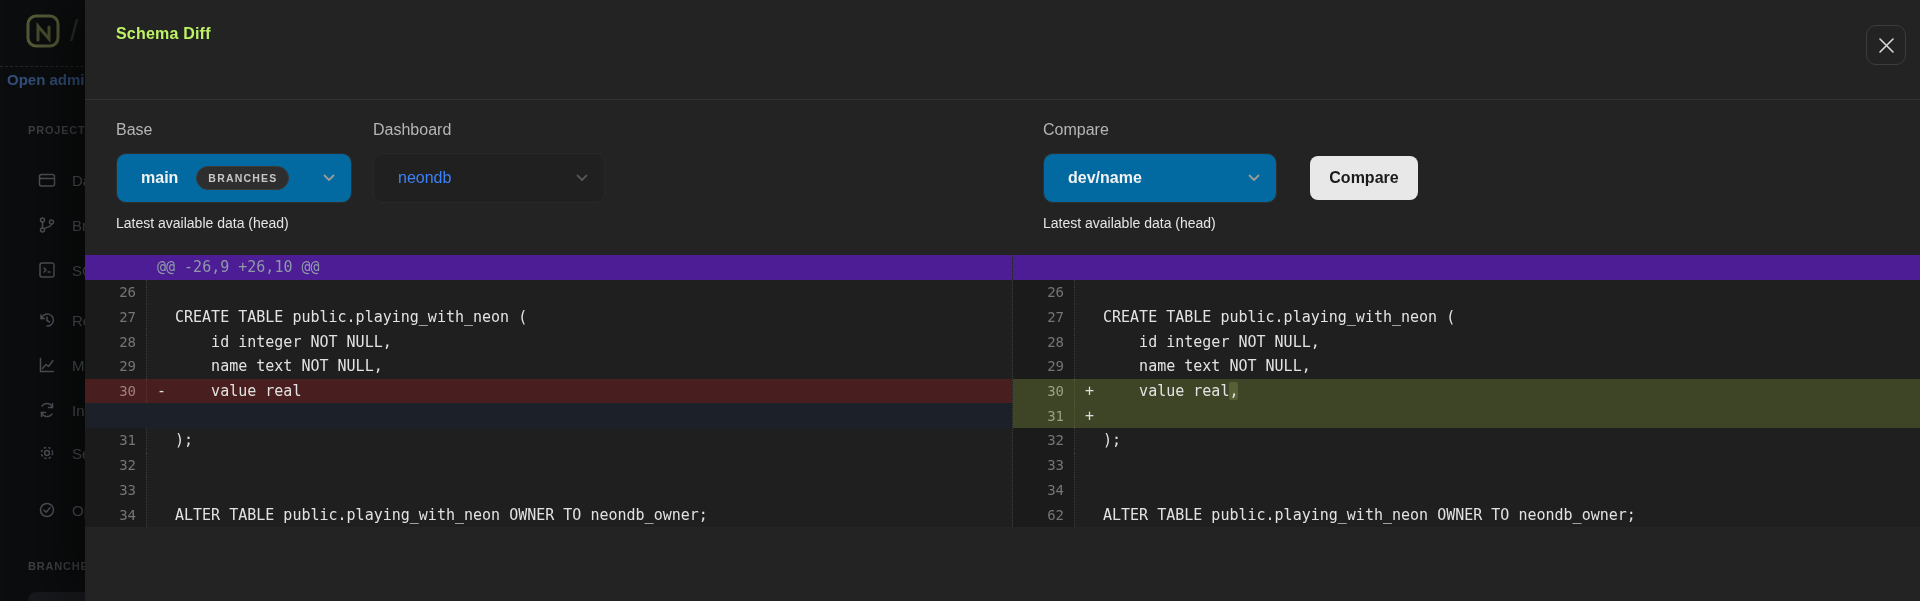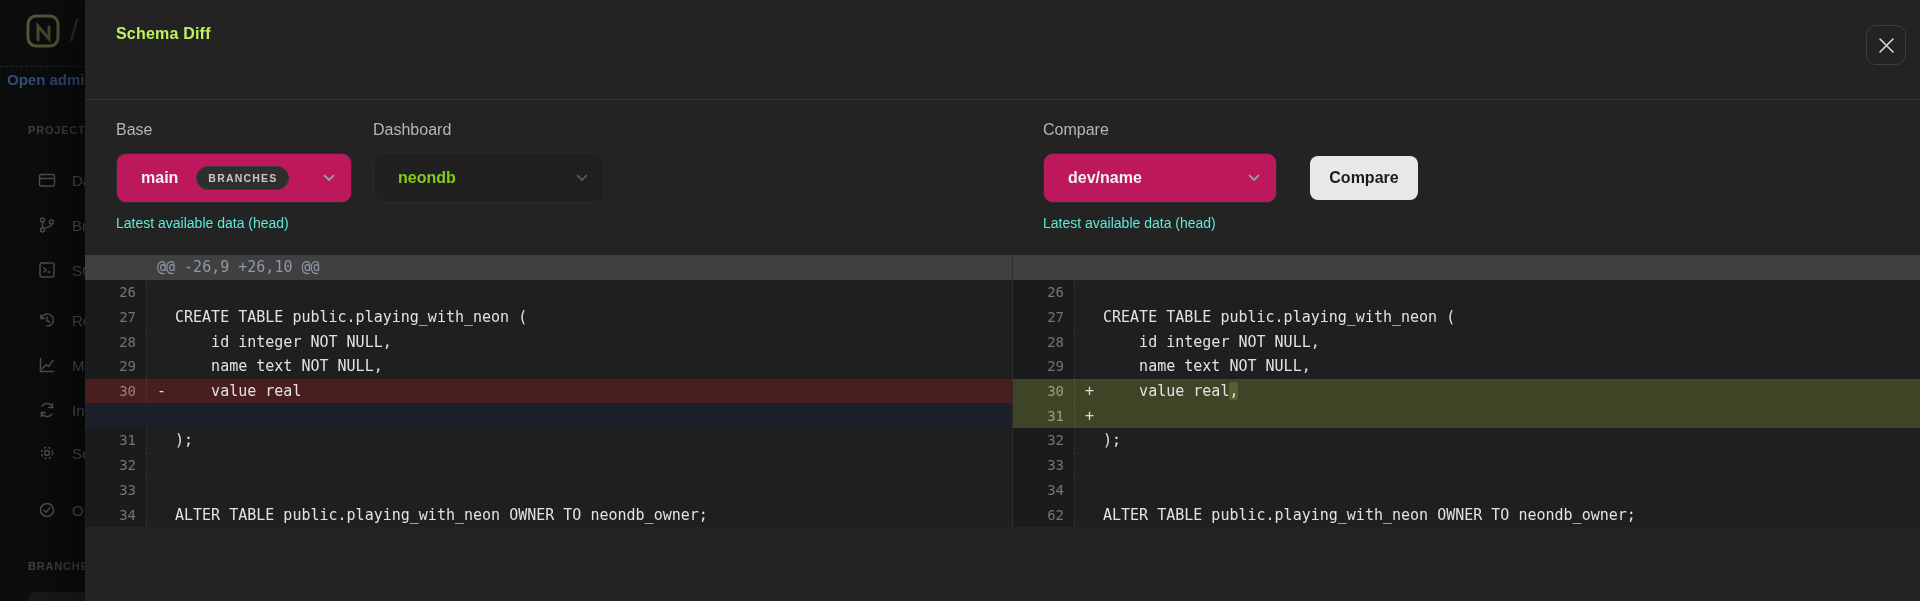--- a/index.html
+++ b/index.html
@@ -32,48 +32,48 @@
   .modal-title { position:absolute; left:31px; top:25px; font-size:16px; font-weight:600;
     color:#bef264; letter-spacing:.2px; }
   .close-btn { position:absolute; right:14px; top:25px; width:40px; height:40px;
     border:1px solid #3d3d3d; border-radius:10px; background:transparent; display:flex;
     align-items:center; justify-content:center; cursor:pointer; }
 
   
   .field-label { position:absolute; font-size:16px; color:#b5b5b5; }
   .select { position:absolute; top:153px; height:50px; border-radius:10px;
     display:flex; align-items:center; cursor:pointer; }
-  .select.enabled { background:#be185d; border:1px solid #2e2e2e; }
+  .select.enabled { background:#0369a1; border:1px solid #2e2e2e; }
   .select.disabled { background:#202020; border:1px solid #282828; cursor:default; }
   .select .sel-text { margin-left:24px; font-size:16px; }
   .select.enabled .sel-text { color:#f2f2f2; font-weight:600; }
-  .select.disabled .sel-text { color:#84cc16; font-weight:700; }
+  .select.disabled .sel-text { color:#3b82f6; font-weight:400; }
   .badge { margin-left:18px; font-size:10.5px; font-weight:700; letter-spacing:1.2px;
     color:#c7c7c7; background:#2e2e2e; border:1px solid #3a3a3a; border-radius:999px;
     padding:5px 11px; }
   .chev { position:absolute; right:16px; top:50%; transform:translateY(-50%); display:flex; }
-  .helper { position:absolute; top:215px; font-size:14px; color:#5eead4; }
+  .helper { position:absolute; top:215px; font-size:14px; color:#e5e5e5; }
   .compare-btn { position:absolute; left:1225px; top:156px; width:108px; height:44px;
     background:#e8e8e8; color:#1b1b1b; font-size:16px; font-weight:600;
     font-family:"Liberation Sans", sans-serif; border:none; border-radius:8px; cursor:pointer; }
 
   
   .diff { position:absolute; left:0; top:255px; width:1835px; height:272px; display:flex;
     font-family:"DejaVu Sans Mono", monospace; }
   .pane { height:100%; display:flex; flex-direction:column; background:#1f1f1f; }
   .pane.left { width:927px; }
   .pane.right { flex:1; border-left:1px dotted #3e3e3e; }
   .drow { height:24.72px; display:flex; align-items:center; flex:none; }
   .drow .num { width:62px; flex:none; text-align:center; padding-right:10px;
     font-size:14px; color:#757575; background:rgba(0,0,0,0.10); height:100%;
     display:flex; align-items:center; justify-content:flex-end;
     border-right:1px dotted #3e3e3e; }
   .drow .marker { width:28px; flex:none; padding-left:10px; font-size:15px; color:#dedede; }
   .drow .code { font-size:15px; color:#e2e2e2; white-space:pre; }
-  .drow.hunk { background:#404040; }
+  .drow.hunk { background:#4c1d95; }
   .drow.hunk .hunk-text { padding-left:72px; font-size:15px; color:#8e99a8; white-space:pre; }
   .drow.removed { background:#481f1e; }
   .drow.removed .num { background:transparent; color:#a08079; border-right-color:#5c3331; }
   .drow.added { background:#3e4526; }
   .drow.added .num { background:transparent; color:#9aa183; border-right-color:#555c37; }
   .drow.filler { background:#1c2129; }
   .code .hl { background:#575f37; border-radius:2px; }
 </style>
 </head>
 <body>

